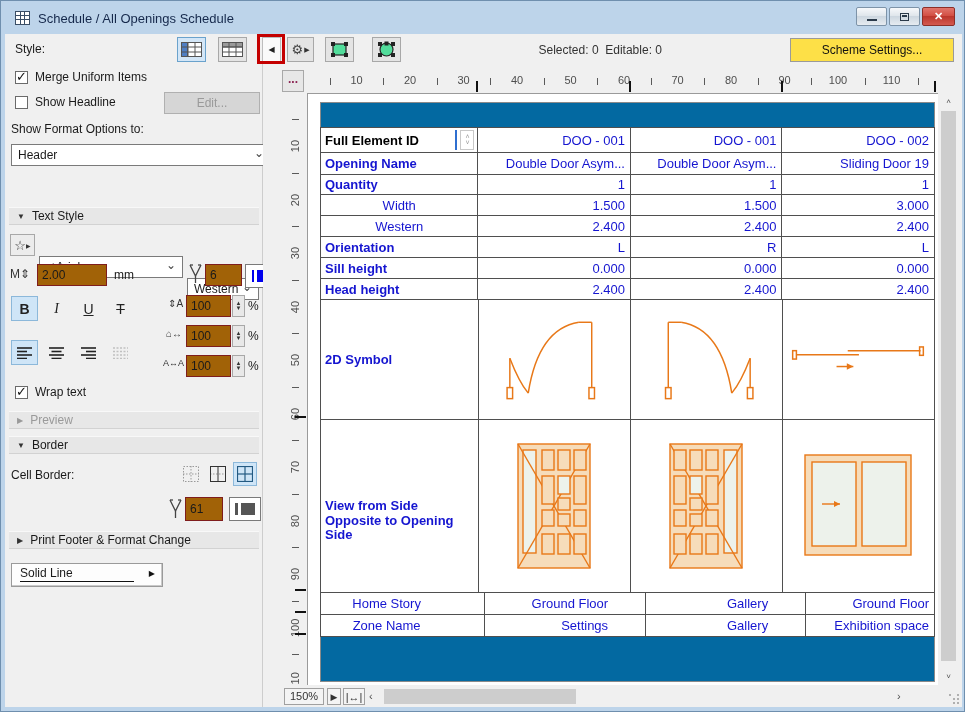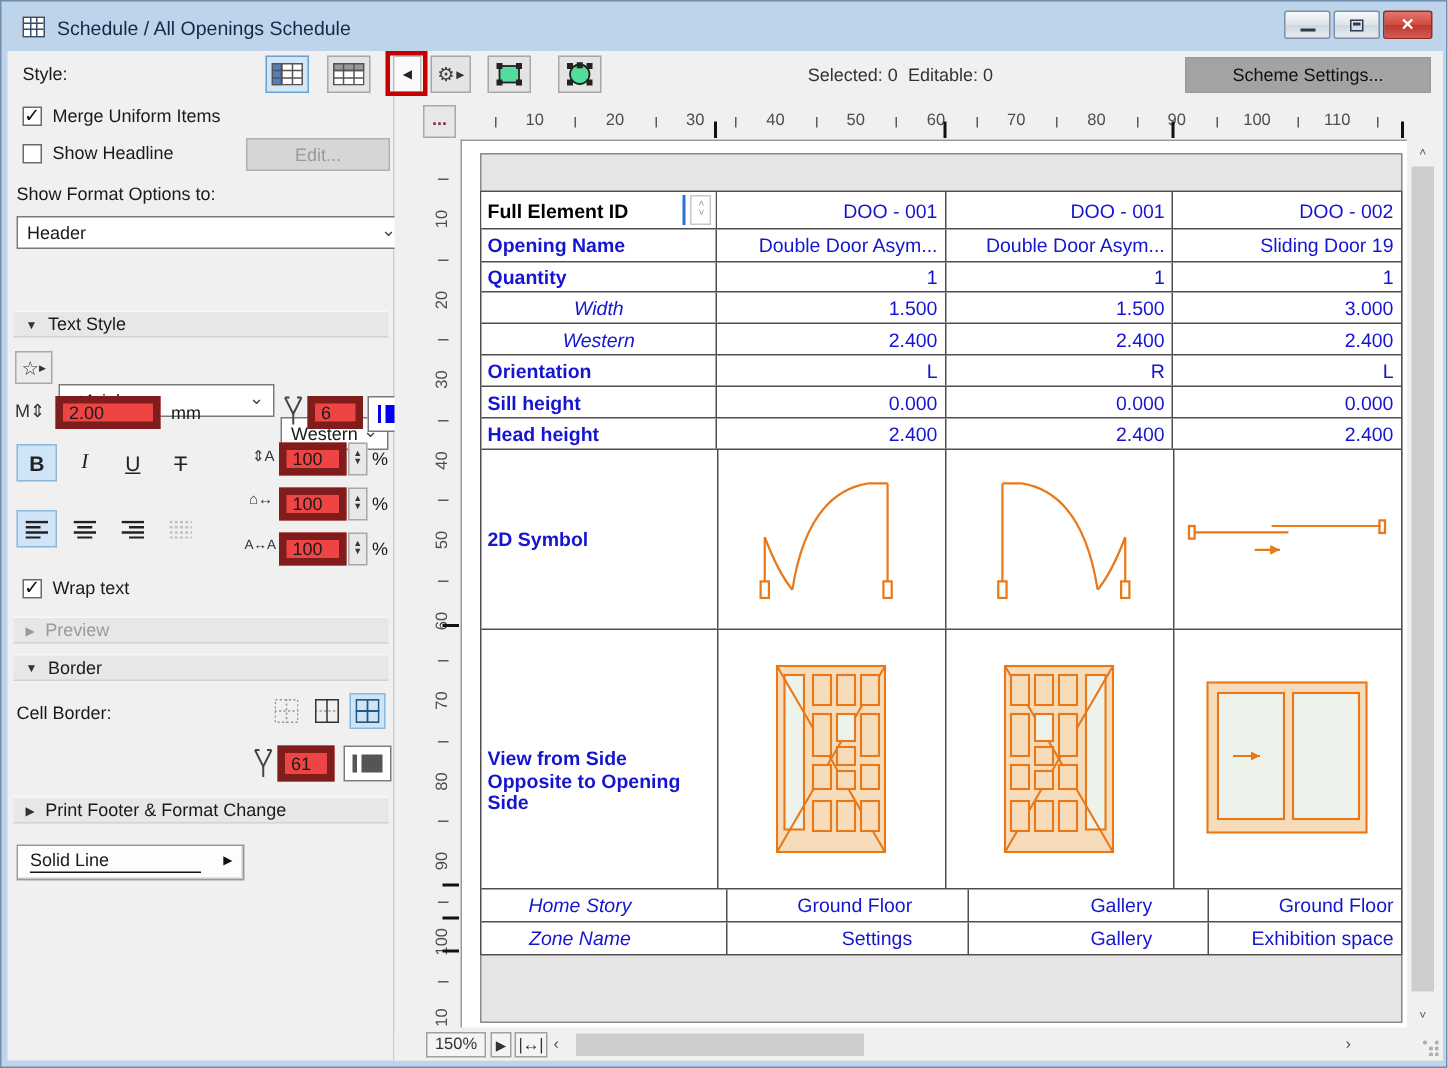--- a/index.html
+++ b/index.html
@@ -37,38 +37,38 @@
   .grid-ico { width:21px; height:15px; }
   .collapse-btn { left:257px; width:19px; background:#fafafa; border-color:#bdbdbd; }
   .annotation-box { position:absolute; left:252px; top:0px; width:28px; height:30px;
     border:3px solid #c40000; background:transparent; z-index:5; pointer-events:none; }
   .gear-btn { left:282px; width:27px; font-size:13px; color:#444; }
   .gear-btn .fly { font-size:7px; margin-left:1px; color:#333; }
   .green-btn1 { left:320px; width:29px; }
   .green-btn2 { left:367px; width:29px; }
   .sel-counts { position:absolute; right:300px; top:9px; color:#333; }
   .scheme-btn { position:absolute; right:8px; top:4px; width:164px; height:24px;
-    background:#a3a3a3; border:1px solid #9a9a9a; text-align:center; line-height:22px; color:#111; }
+    background:#fde047; border:1px solid #9a9a9a; text-align:center; line-height:22px; color:#111; }
 
   
   .left-panel { position:absolute; left:4px; top:63px; width:258px; height:643px; background:#f0f0f0;
     border-right:1px solid #cdcdcd; }
   .lp { position:absolute; }
   .chkrow { display:flex; align-items:center; gap:7px; }
   .chk { width:13px; height:13px; border:1px solid #6a6a6a; background:#fff; position:relative; flex:none; }
   .chk.checked::after { content:"✓"; position:absolute; left:0px; top:-3px; font-size:13px; color:#111; }
   .btn3d { background:#d6d6d6; border:1px solid #b0b0b0; color:#9a9a9a; text-align:center; }
   .select { background:#fff; border:1px solid #7a7a7a; display:flex; align-items:center; padding:0 6px; position:relative; }
   .select .chev { position:absolute; right:6px; top:1px; color:#444; font-size:12px; }
   .sect { width:250px; height:18px; left:4px; background:#e7e7e7; border-top:1px solid #f8f8f8;
     border-bottom:1px solid #d2d2d2; display:flex; align-items:center; gap:7px; padding-left:8px; }
   .sect .tri { font-size:8px; color:#333; }
   .sect.dis { color:#9a9a9a; } .sect.dis .tri { color:#9a9a9a; }
   .sq-btn { border:1px solid #a8a8a8; background:#ececec; display:flex; align-items:center; justify-content:center; }
-  .field { background:#ef4444; border:5px solid #7f1d1d; padding:0 4px; display:flex; align-items:center; }
+  .field { background:#a16207; border:1px solid #7f1d1d; padding:0 4px; display:flex; align-items:center; }
   .fmt-btn { width:27px; height:25px; border:1px solid transparent; display:flex; align-items:center; justify-content:center;
     font-size:14px; color:#222; }
   .fmt-btn.sel { background:#cfe5f7; border-color:#8cb8da; }
   .spinner { width:13px; height:22px; border:1px solid #a8a8a8; background:#e8e8e8; display:flex; flex-direction:column;
     align-items:center; justify-content:center; font-size:6px; color:#333; line-height:5px; }
   .swatch { border:1px solid #7a7a7a; background:#fff; display:flex; align-items:center; gap:3px; justify-content:center; }
   .swatch .bar { width:3px; height:12px; } .swatch .blk { width:14px; height:12px; }
   .cb-ico { width:24px; height:24px; border:1px solid transparent; display:flex; align-items:center; justify-content:center; }
   .cb-ico.sel { background:#cfe5f7; border-color:#8cb8da; }
   .penline-btn { width:152px; height:24px; background:#fdfdfd; border:1px solid #9a9a9a; position:relative;
@@ -84,32 +84,32 @@
   .hnum { position:absolute; top:4px; width:22px; text-align:center; font-size:11px; color:#4e4e4e; }
   .htick { position:absolute; top:8px; width:1px; height:7px; background:#5a5a5a; }
   .hmark { position:absolute; top:11px; width:2px; height:11px; background:#111; }
   .v-ruler { position:absolute; left:21px; top:29px; width:22px; height:591px; overflow:hidden; }
   .vnum { position:absolute; left:2px; width:18px; text-align:center; font-size:11px; color:#4e4e4e;
     transform:rotate(-90deg); }
   .vtick { position:absolute; left:8px; height:1px; width:7px; background:#5a5a5a; }
   .vmark { position:absolute; left:11px; height:2px; width:11px; background:#111; }
   .canvas { position:absolute; left:44px; top:29px; width:631px; height:592px; background:#ffffff;
     border-left:1px solid #9a9a9a; border-top:1px solid #9a9a9a; overflow:hidden; }
-  .page { position:absolute; left:12px; top:8px; width:615px; height:580px; border:1px solid #8a8a8a; background:#e5e5e5; }
+  .page { position:absolute; left:12px; top:8px; width:615px; height:580px; border:1px solid #8a8a8a; background:#0369a1; }
   .stable { position:absolute; left:-1px; top:24px; width:615px; border:1px solid #4f4f4f; background:#fff; }
   .srow { display:flex; border-top:1px solid #4f4f4f; }
   .srow:first-child { border-top:none; }
   .cell { border-left:1px solid #4f4f4f; display:flex; align-items:center; overflow:hidden; }
   .cell:first-child { border-left:none; width:157px; }
   .cell.c1 { width:153px; } .cell.c2 { width:152px; } .cell.c3 { width:153px; }
   .cell.val { justify-content:flex-end; padding-right:5px; color:#1515d0; font-size:13px; white-space:nowrap; }
   .cell.drawing { justify-content:center; padding:0; }
   .label { font-size:13px; padding-left:4px; color:#1515d0; }
   .ls-bold { font-weight:bold; }
-  .ls-center { justify-content:center; padding-left:0;font-style:italic; }
+  .ls-center { justify-content:center; padding-left:0; }
   .ls-edit { color:#000; font-weight:bold; background:#fff; position:relative; border-left:2px solid #2f6fd0; }
   .sort-spin { position:absolute; right:3px; top:2px; bottom:2px; width:14px; border:1px solid #c8c8c8;
     background:#fff; display:flex; flex-direction:column; align-items:center; justify-content:center;
     font-size:7px; color:#9a9a9a; line-height:6px; font-weight:normal; }
   .ls-edit::after { content:""; position:absolute; right:20px; top:2px; bottom:2px; width:2px; background:#2f6fd0; }
   .r-full-element-id { height:24px; } .r-opening-name { height:22px; } .r-quantity { height:20px; }
   .r-width,.r-height,.r-orientation,.r-sill-height,.r-head-height { height:21px; }
   .r-symbol-2d { height:120px; } .r-view-from-side { height:173px; }
   .r-home-story,.r-zone-name { height:22px;gap:32px; }
   .r-view-from-side .label { align-self:center; line-height:1.15; padding-right:6px;margin-top:30px; }

